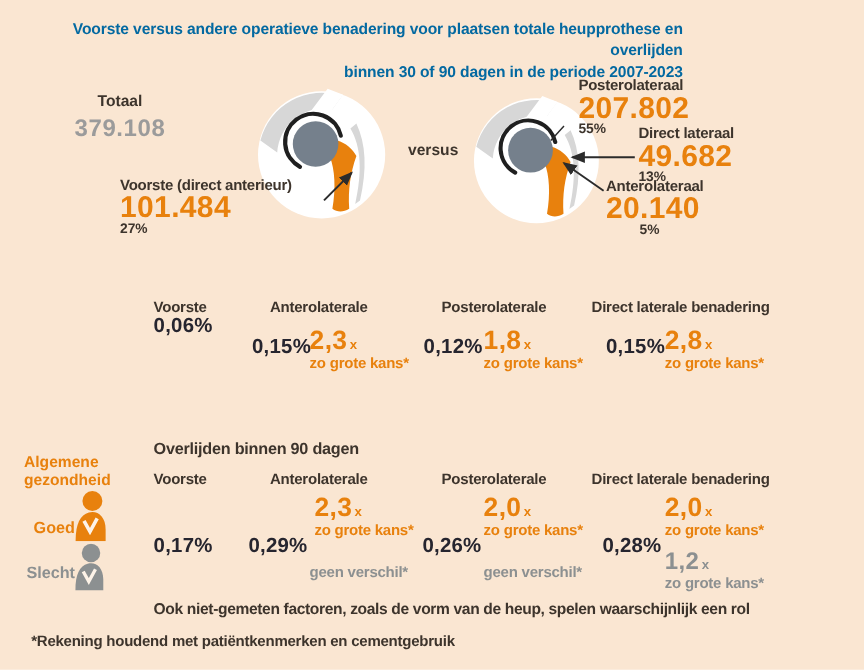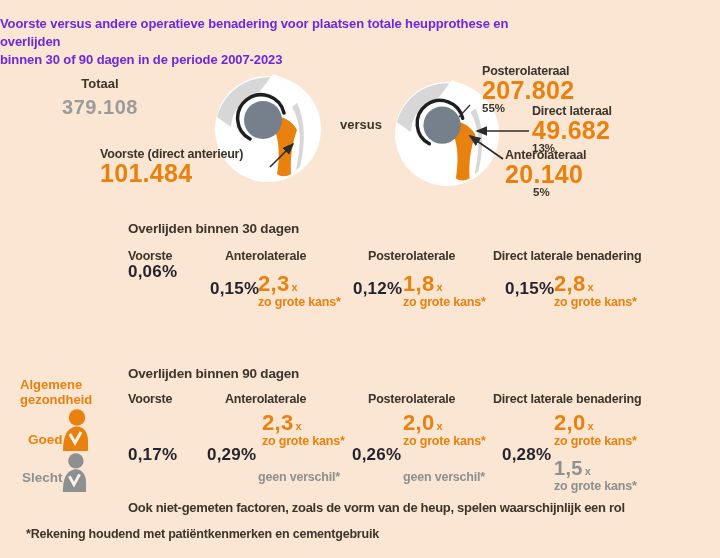--- a/index.html
+++ b/index.html
@@ -1,21 +1,21 @@
 <!DOCTYPE html>
 <html><head>
 <meta charset="utf-8">
 <style>
   html,body{margin:0;padding:0}
   .stage{
     position:relative;width:720px;height:558px;background:#FAE6D2;
     font-family:"Liberation Sans",sans-serif;font-weight:700;overflow:hidden;
   }
   .abs{position:absolute}
-  .title{left:0;top:15px;width:569px;text-align:left;font-size:13px;line-height:18px;color:#6d28d9;letter-spacing:-.1px}
+  .title{left:0;top:15px;width:569px;text-align:right;font-size:13px;line-height:18px;color:#0369a1;letter-spacing:-.1px}
   .total-label{left:40px;top:76px;width:120px;text-align:center;font-size:13px;color:#3D342C}
   .total-value{left:10px;top:96px;width:180px;text-align:center;font-size:20px;color:#9B9B9B;letter-spacing:.5px}
   .versus{left:340px;top:117px;font-size:13px;color:#3D342C}
   .approach .lbl{font-size:12.5px;line-height:13px;color:#3D342C;letter-spacing:-.2px}
   .approach .val{font-size:25px;line-height:24px;color:#E8810D;letter-spacing:.3px}
   .approach .pct{font-size:11.5px;line-height:12px;color:#3D342C}
   .right-align{text-align:left}
   .sec-title{font-size:13.5px;color:#3D342C;letter-spacing:-.2px}
   .col-h{font-size:12.5px;color:#3D342C;letter-spacing:-.2px}
   .val-big{font-size:17px;color:#26252F;letter-spacing:.2px}
@@ -52,20 +52,21 @@
     <polygon points="60,1 73,6 56,29 45,21" fill="#ffffff"></polygon>
     <path d="M84 30 C92 47 93 68 87 94 L83 97 C89 70 88 49 79 34 Z" fill="#D7D7D7"></path>
     <path d="M68 44 C75 46 81 51 84 57 C79 71 77 85 78 101 C73 104 68 104 64 101 C67 84 66 68 62 58 C63 51 65 46 68 44 Z" fill="#E8810D"></path>
     <circle cx="50" cy="47" r="19" fill="#75808C"></circle>
     <path d="M37 66 A23.5 23.5 0 1 1 71 40" fill="none" stroke="#1F1F1F" stroke-width="3.5" stroke-linecap="round"></path>
   </svg>
 
   <div class="abs approach right-align" style="left:100px;top:148px;width:167px">
     <div class="lbl">Voorste (direct anterieur)</div>
     <div class="val">101.484</div>
+    <div class="pct">27%</div>
   </div>
 
   <div class="abs versus">versus</div>
 
   <svg class="abs" style="left:393px;top:79px" width="108" height="110" viewBox="0 0 110 112">
     <circle cx="55" cy="56" r="53" fill="#ffffff"></circle>
     <path d="M72 7 A53 53 0 0 0 4 44 L18 54 A39 39 0 0 1 64 18 Z" fill="#D7D7D7"></path>
     <polygon points="60,1 73,6 56,29 45,21" fill="#ffffff"></polygon>
     <path d="M84 30 C92 47 93 68 87 94 L83 97 C89 70 88 49 79 34 Z" fill="#D7D7D7"></path>
     <path d="M68 44 C75 46 81 51 84 57 C79 71 77 85 78 101 C73 104 68 104 64 101 C67 84 66 68 62 58 C63 51 65 46 68 44 Z" fill="#E8810D"></path>
@@ -94,21 +95,20 @@
       <marker id="ah" markerWidth="9" markerHeight="8" refX="6.5" refY="3" orient="auto">
         <path d="M0,0 L7.5,3 L0,6 Z" fill="#2B2B2B"></path>
       </marker>
     </defs>
     <line x1="270" y1="167" x2="293" y2="144" stroke="#2B2B2B" stroke-width="1.6" marker-end="url(#ah)"></line>
     <line x1="470" y1="105" x2="459" y2="117" stroke="#2B2B2B" stroke-width="1.2"></line>
     <line x1="529" y1="131" x2="477" y2="131" stroke="#2B2B2B" stroke-width="1.6" marker-end="url(#ah)"></line>
     <line x1="503" y1="159" x2="470" y2="136" stroke="#2B2B2B" stroke-width="1.6" marker-end="url(#ah)"></line>
   </svg>
 
-  <div class="abs sec-title" style="left:128px;top:221px">Overlijden binnen 30 dagen</div>
 
   <div class="abs col-h" style="left:128px;top:249px">Voorste</div>
   <div class="abs col-h" style="left:225px;top:249px">Anterolaterale</div>
   <div class="abs col-h" style="left:368px;top:249px">Posterolaterale</div>
   <div class="abs col-h" style="left:493px;top:249px">Direct laterale benadering</div>
 
   <div class="abs val-big" style="left:128px;top:262px">0,06%</div>
 
   <div class="abs val-big" style="left:210px;top:279px">0,15%</div>
   <div class="abs mult orange" style="left:258px;top:273px">
@@ -150,21 +150,21 @@
   </div>
 
   <div class="abs val-big" style="left:128px;top:445px">0,17%</div>
   <div class="abs val-big" style="left:207px;top:445px">0,29%</div>
   <div class="abs val-big" style="left:352px;top:445px">0,26%</div>
   <div class="abs val-big" style="left:502px;top:445px">0,28%</div>
 
   <div class="abs gray-note" style="left:258px;top:470px">geen verschil*</div>
   <div class="abs gray-note" style="left:403px;top:470px">geen verschil*</div>
   <div class="abs mult gray" style="left:554px;top:459px">
-    <span class="num">1,5</span><span class="mx">x</span>
+    <span class="num">1,2</span><span class="mx">x</span>
     <div class="note">zo grote kans*</div>
   </div>
 
   <div class="abs note-line" style="left:128px;top:500px">Ook niet-gemeten factoren, zoals de vorm van de heup, spelen waarschijnlijk een rol</div>
 
   <div class="abs legend-title">Algemene gezondheid</div>
 
   <div class="abs legend-good">Goed</div>
   <svg class="abs" style="left:61px;top:409px" width="28" height="42" viewBox="0 0 28 42">
     <circle cx="16" cy="8.5" r="8.3" fill="#E8810D"></circle>

